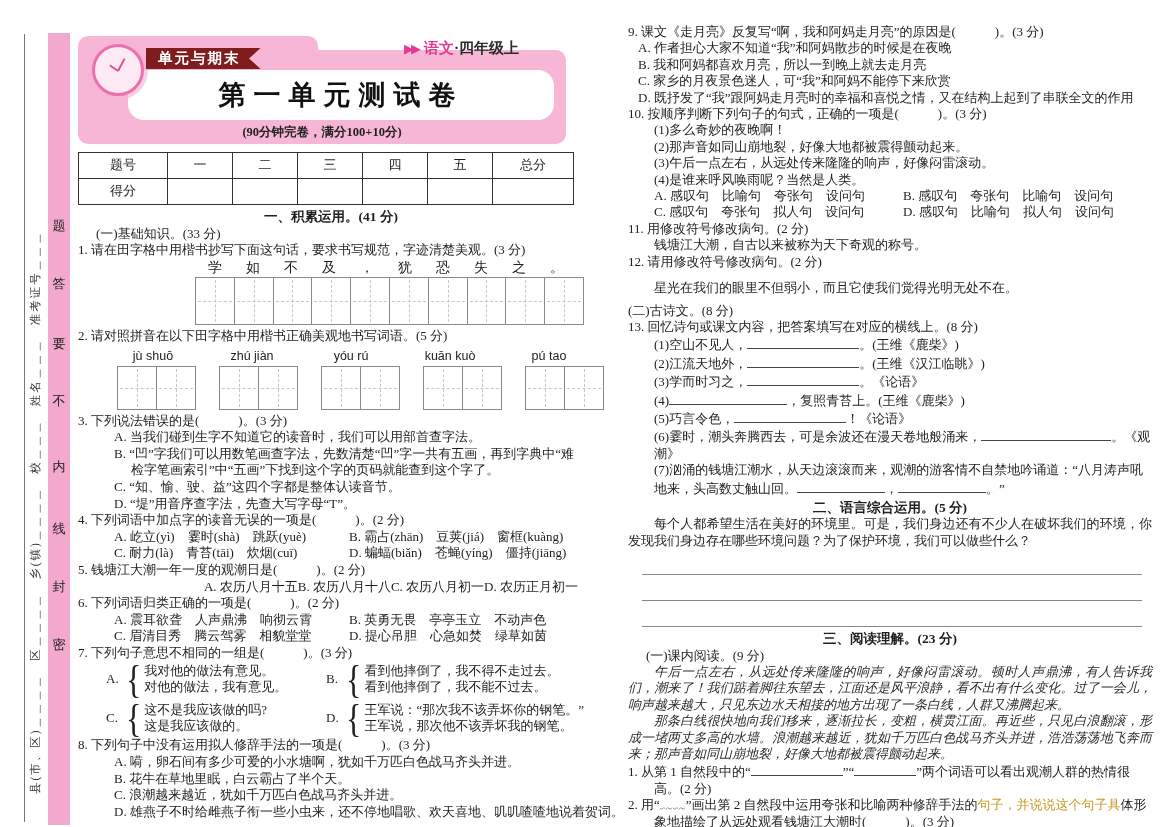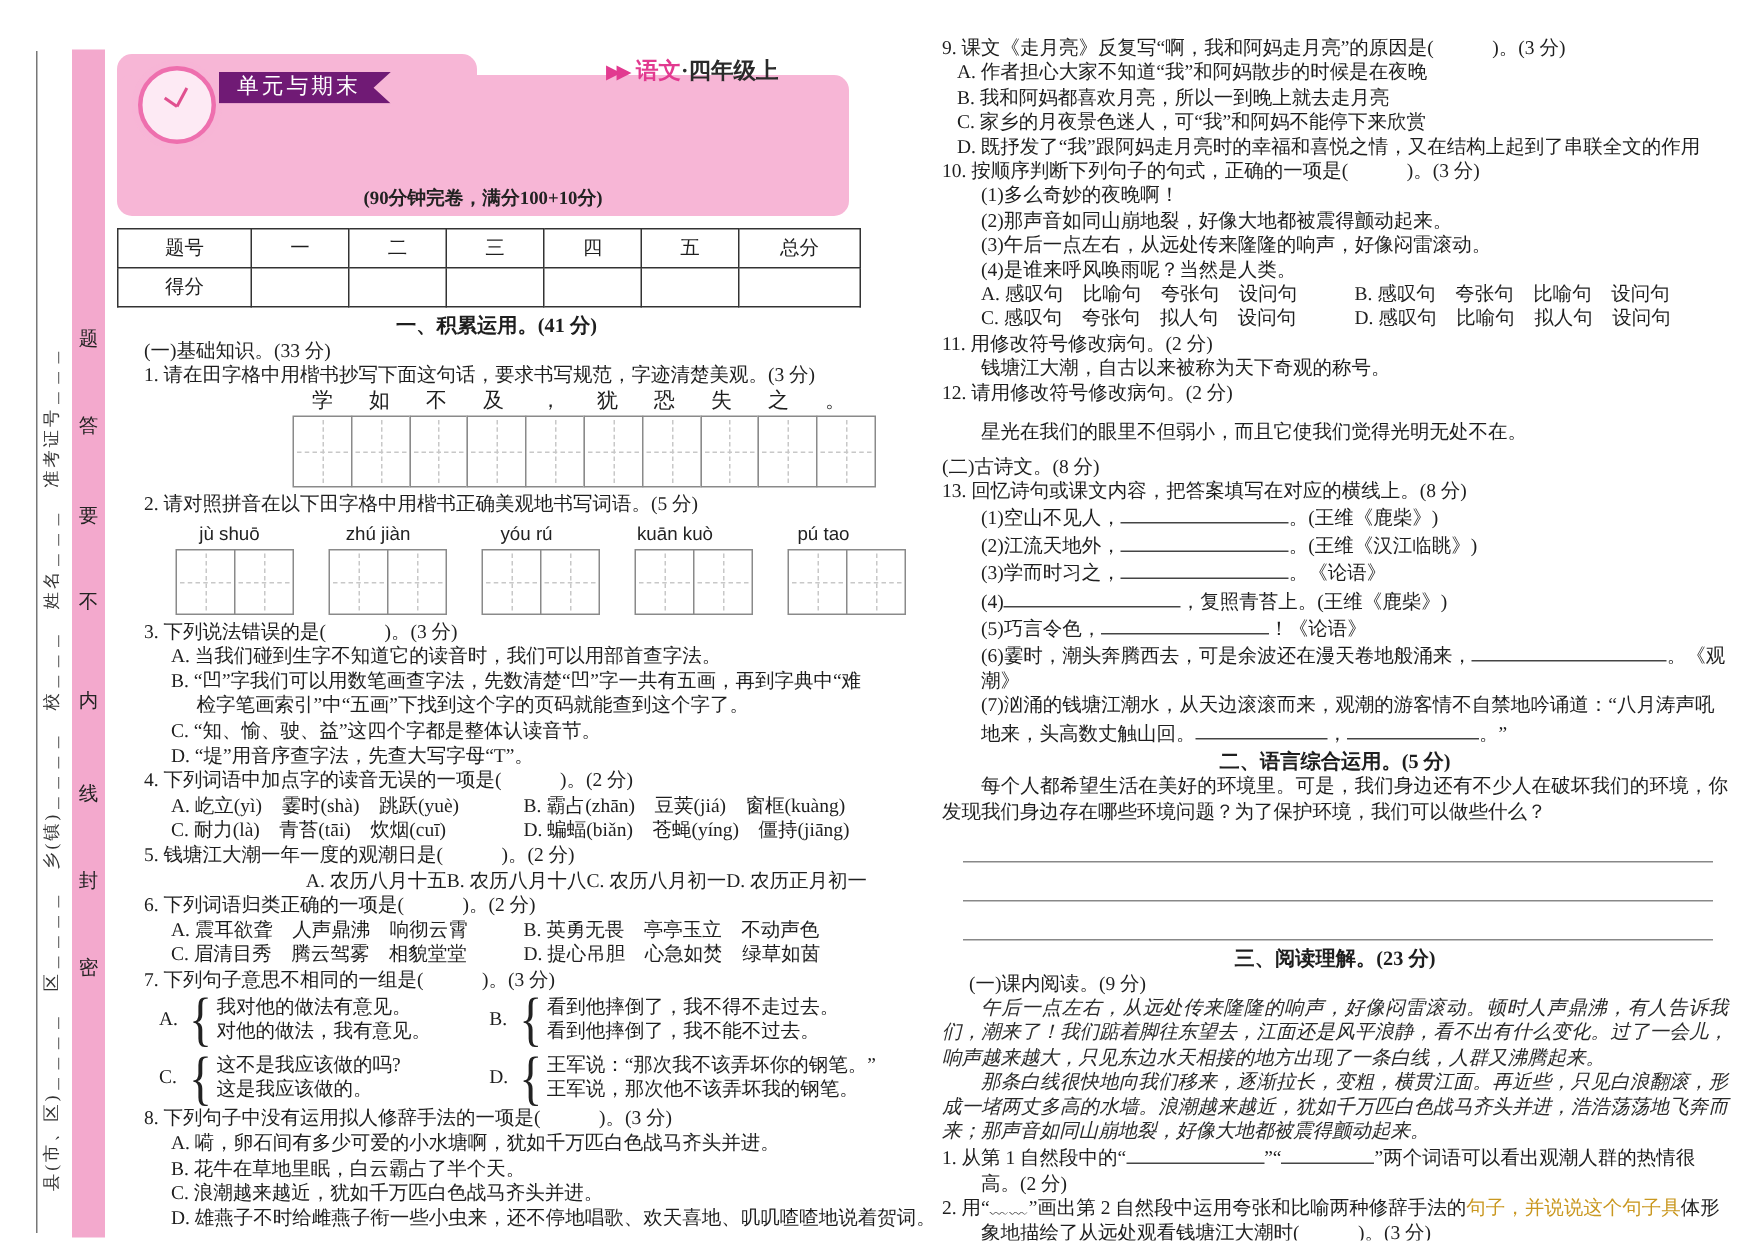--- a/index.html
+++ b/index.html
@@ -22,37 +22,37 @@
   
   .banner{position:absolute;left:78px;top:50px;width:488px;height:94px;background:#f7b6d6;border-radius:10px;}
   .banner-tab{position:absolute;left:78px;top:36px;width:240px;height:28px;background:#f7b6d6;border-radius:10px 10px 0 0;}
   .title-box{position:absolute;left:50px;top:20px;width:426px;height:50px;background:#fff;border-radius:16px;}
   .title{font-size:27px;font-weight:bold;letter-spacing:8px;text-align:center;line-height:50px;color:#111;}
   .subtitle{position:absolute;left:0;top:74px;width:100%;text-align:center;font-size:12.5px;font-weight:bold;color:#222;}
   .clock{position:absolute;left:92px;top:44px;width:46px;height:46px;border:3px solid #ee6fae;border-radius:50%;
     background:#fdeaf4;box-shadow:0 0 0 4px rgba(247,182,214,.65);}
   .clock::before{content:"";position:absolute;left:22px;top:10px;width:2px;height:14px;background:#e0508f;transform:rotate(28deg);transform-origin:bottom;}
   .clock::after{content:"";position:absolute;left:22px;top:14px;width:2px;height:10px;background:#e0508f;transform:rotate(-55deg);transform-origin:bottom;}
-  .ribbon{position:absolute;left:146px;top:48px;height:21px;line-height:21px;padding:0 20px 0 12px;background:#701a75;
-    color:#fff;font-weight:normal;font-size:14.5px;letter-spacing:2px;
+  .ribbon{position:absolute;left:146px;top:48px;height:21px;line-height:21px;padding:0 20px 0 12px;background:#7f1d1d;
+    color:#fff;font-weight:bold;font-size:14.5px;letter-spacing:2px;
     clip-path:polygon(0 0,100% 0,90% 50%,100% 100%,0 100%);}
   .subject{position:absolute;left:404px;top:40px;font-size:15px;font-weight:bold;color:#2a2a2a;}
   .subject .tris{color:#e23a90;letter-spacing:-3px;margin-right:6px;font-size:13px;}
   .subject .cn{color:#e23a90;}
   
   .score{position:absolute;left:78px;top:152px;border-collapse:collapse;}
   .score td{border:1px solid #333;height:25px;text-align:center;font-size:13px;padding:0;}
   .score .c0{width:88px}.score .c1{width:64px}.score .c6{width:80px}
   
   .col{position:absolute;}
   #col-left{left:78px;top:209px;width:506px;}
   #col-right{left:628px;top:24px;width:524px;line-height:16.4px;}
   .sec{font-weight:bold;font-size:13.5px;text-align:center;}
   .sub{margin-left:18px;}
-  .q{margin-left:18px;padding-left:16px;text-indent:-16px;}
+  .q{padding-left:16px;text-indent:-16px;}
   .opt{margin-left:36px;padding-left:17px;text-indent:-17px;}
   .qr{padding-left:26px;text-indent:-26px;}
   .optr{margin-left:10px;}
   .itemr{margin-left:26px;}
   .nowrap{white-space:nowrap;}
   .grid2{display:grid;grid-template-columns:1fr 1fr;}
   .grid2 > div{padding-right:4px;}
   .row4{display:flex;justify-content:flex-end;margin-left:36px;padding-right:6px;}
   
   .q1-chars{display:flex;margin-left:118px;width:384px;margin-top:1px;}
@@ -91,20 +91,23 @@
   <span>要</span>
   <span>不</span>
   <span>内</span>
   <span>线</span>
   <span>封</span>
   <span>密</span>
 </div>
 
 <div class="banner-tab"></div>
 <div class="banner">
+  <div class="title-box">
+    <div class="title">第一单元测试卷</div>
+  </div>
   <div class="subtitle">(90分钟完卷，满分100+10分)</div>
 </div>
 <div class="clock"></div>
 <div class="ribbon">单元与期末</div>
 <div class="subject">
   <span class="tris">▶▶</span><span class="cn">语文</span><span>·四年级上</span>
 </div>
 
 <table class="score">
   <tbody>

